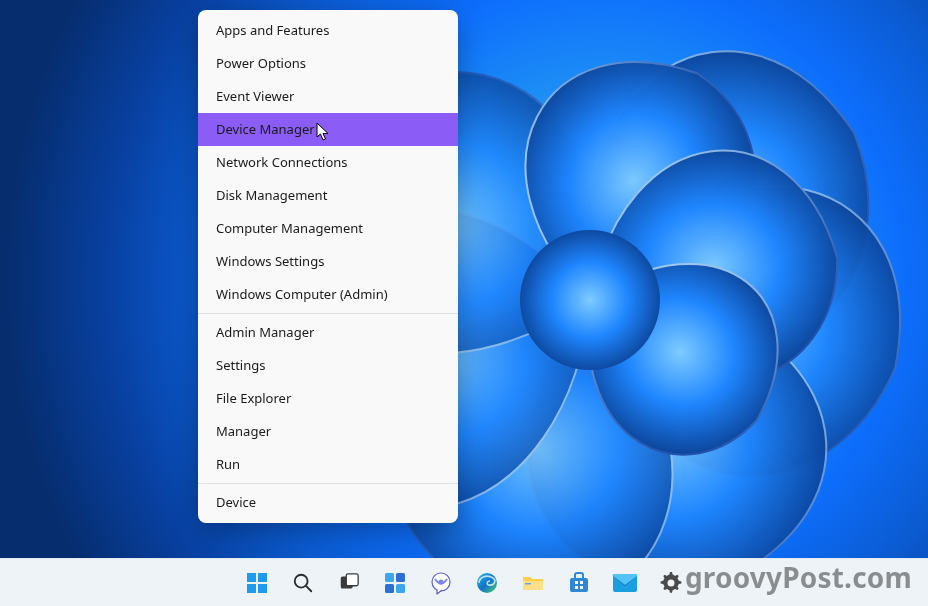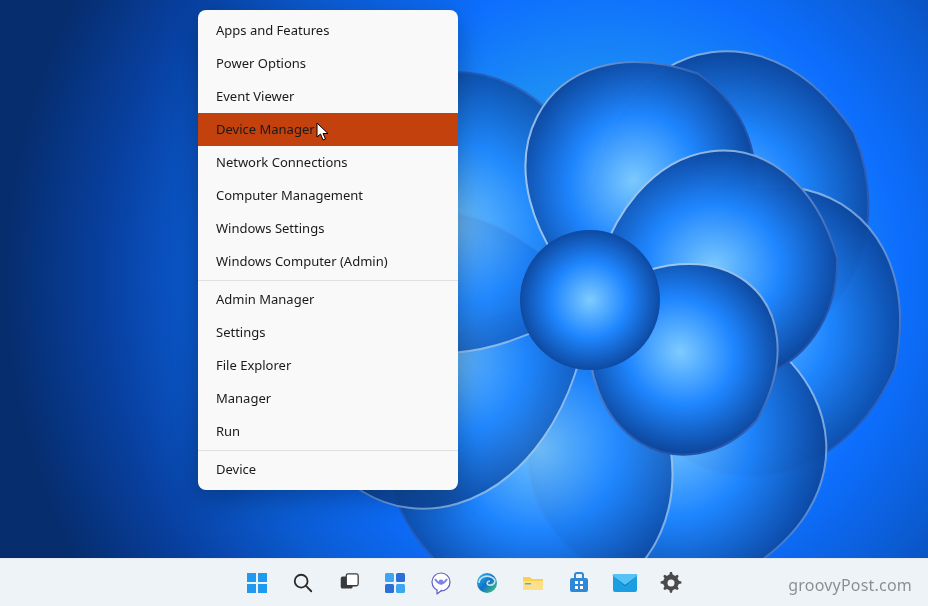--- a/index.html
+++ b/index.html
@@ -38,21 +38,21 @@
     }
     .menu-item {
       display: flex;
       align-items: center;
       justify-content: space-between;
       padding: 8px 16px 8px 18px;
       cursor: default;
       line-height: 17px;
     }
     .menu-item.hovered {
-      background: #c2410c;
+      background: #8b5cf6;
     }
     .menu-sep {
       height: 1px;
       background: #e1e1e1;
       margin: 2px 0;
     }
     .chevron {
       color: #5a5a5a;
       font-size: 11px;
       padding-right: 2px;
@@ -83,23 +83,23 @@
       display: flex;
       align-items: center;
       justify-content: center;
       border-radius: 4px;
     }
     .tb-icon svg { display: block; }
     .watermark {
       position: absolute;
       right: 16px;
       bottom: 10px;
-      font-size: 16px;
+      font-size: 28px;
       color: rgba(0,0,0,0.42);
-      font-weight: 400;
+      font-weight: 700;
       letter-spacing: 0.2px;
       z-index: 60;
     }
   </style>
 </head>
 <body>
 
 <div class="desktop">
   <svg class="bloom-overlay" viewBox="0 0 928 558" preserveAspectRatio="xMidYMid slice">
     <defs>
@@ -140,20 +140,23 @@
     <div class="menu-item">
         <span>Event Viewer</span>
       </div>
     <div class="menu-item hovered">
         <span>Device Manager</span>
       </div>
     <div class="menu-item">
         <span>Network Connections</span>
       </div>
     <div class="menu-item">
+        <span>Disk Management</span>
+      </div>
+    <div class="menu-item">
         <span>Computer Management</span>
       </div>
     <div class="menu-item">
         <span>Windows Settings</span>
       </div>
     <div class="menu-item">
         <span>Windows Computer (Admin)</span>
       </div>
     <div class="menu-sep"></div>
 

